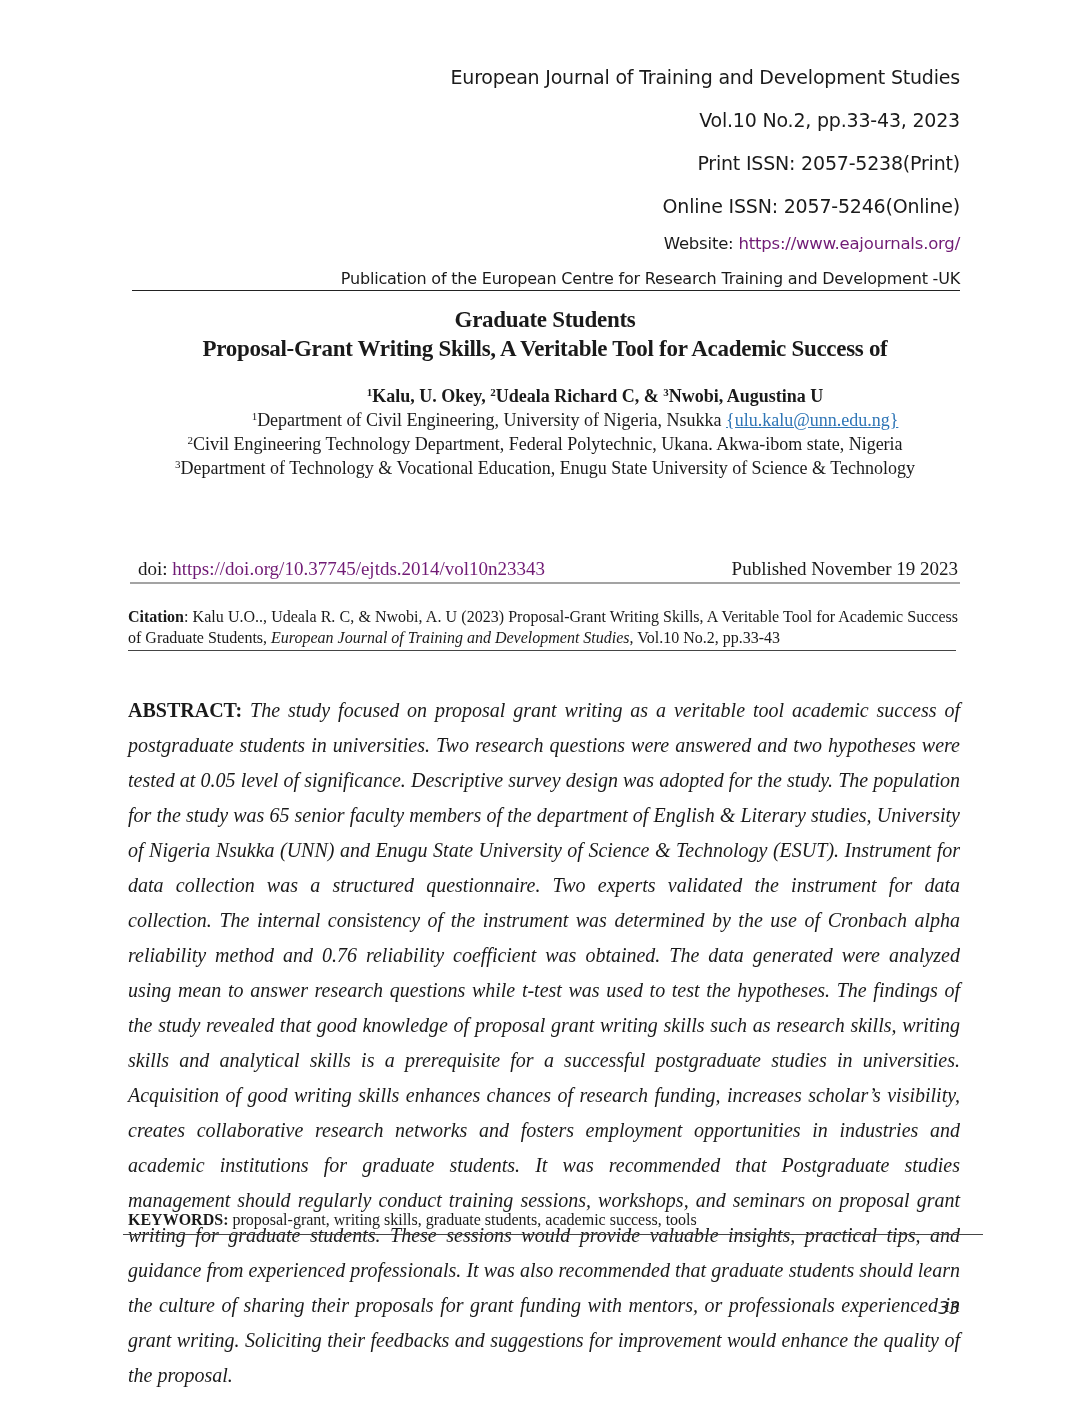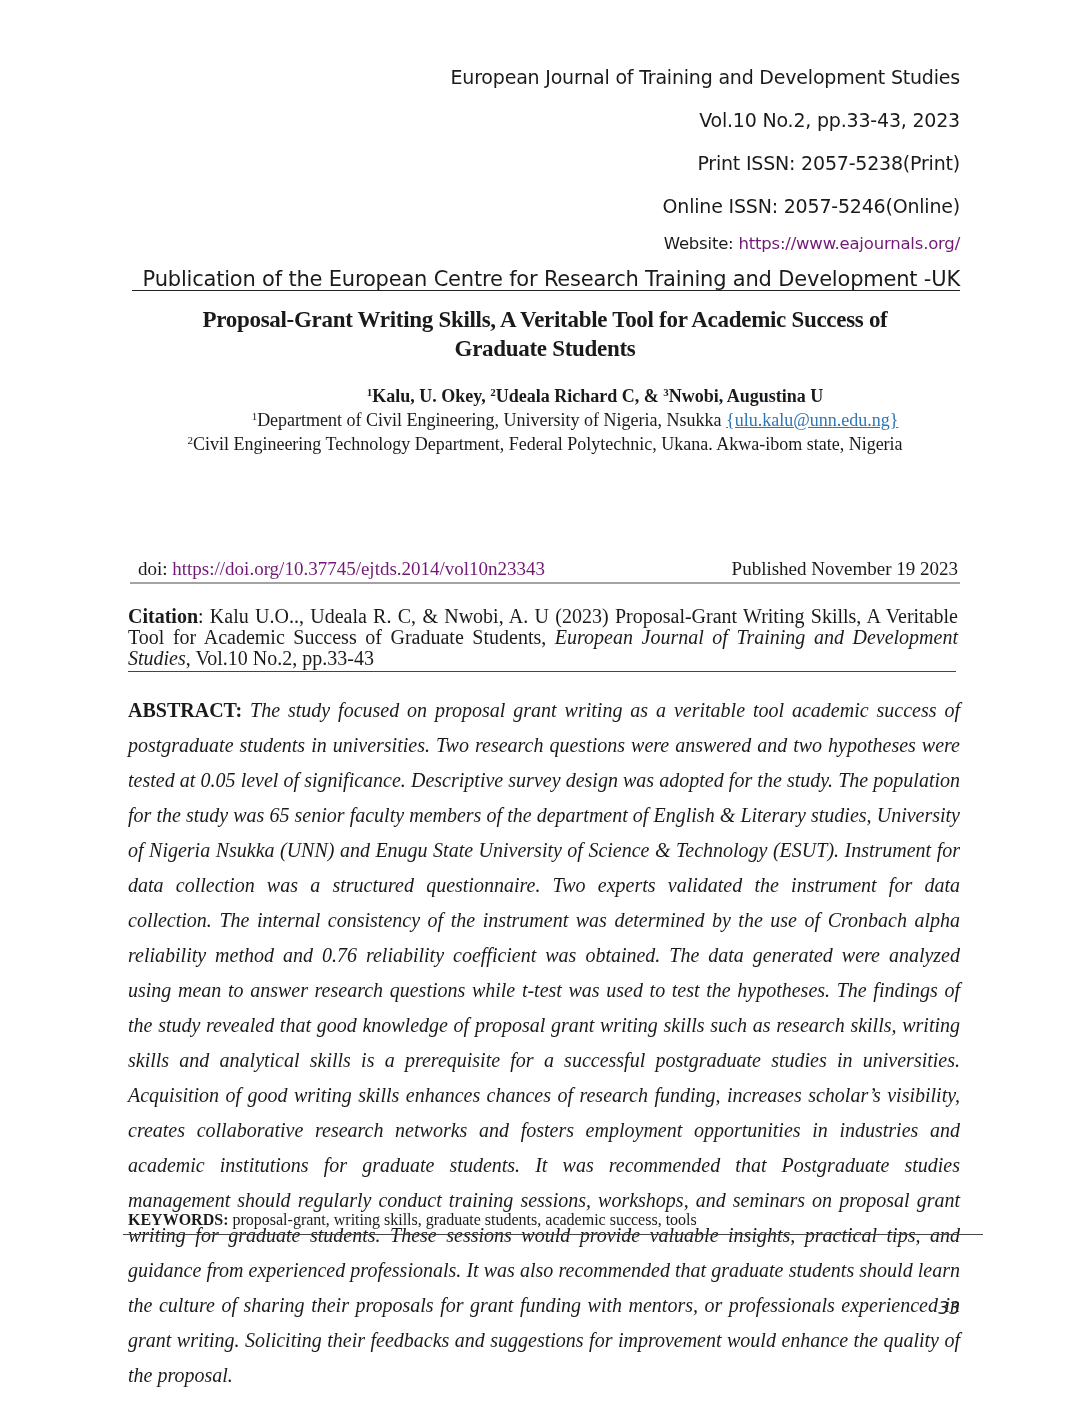--- a/index.html
+++ b/index.html
@@ -3,28 +3,28 @@
 <meta charset="utf-8">
 <style>
   html, body { margin: 0; padding: 0; background: #ffffff; }
   body { width: 1088px; height: 1408px; position: relative; overflow: hidden; color: #1a1a1a; }
   .sans { font-family: "DejaVu Sans", "Liberation Sans", sans-serif; }
   .serif { font-family: "Liberation Serif", "DejaVu Serif", serif; }
   .hdr { position: absolute; right: 128px; text-align: right; font-size: 19px; white-space: nowrap; letter-spacing: -0.2px; }
   .hdr.small { font-size: 16.5px; }
   a, .link { color: #701a75; text-decoration: none; }
   .link-u { color: #2e75b6; text-decoration: underline; }
-  .publine { position: absolute; left: 132px; width: 828px; top: 268px; border-bottom: 1.5px solid #222; text-align: right; font-size: 21px; line-height: 22px; white-space: nowrap; letter-spacing: -0.2px; }
+  .publine { position: absolute; left: 132px; width: 828px; top: 268px; border-bottom: 1.5px solid #222; text-align: right; font-size: 16px; line-height: 22px; white-space: nowrap; letter-spacing: -0.2px; }
   .title { position: absolute; left: 130px; width: 830px; top: 305px; text-align: center; font-weight: bold; font-size: 23px; line-height: 29px; letter-spacing: -0.3px; }
   .authors { position: absolute; left: 130px; width: 830px; top: 384px; text-align: center; font-size: 18px; line-height: 24px; font-family: Liberation Serif, serif; }
   .authors .names { font-weight: bold; padding-left: 100px; }
   .authors sup { font-size: 11px; vertical-align: 6px; line-height: 0; }
   .doi { position: absolute; left: 130px; width: 822px; top: 556px; border-bottom: 2px solid #a3a3a3; font-size: 19px; line-height: 26px; padding-left: 8px; }
   .doi .pub { position: absolute; right: 2px; top: 0; }
-  .citation { position: absolute; left: 128px; width: 830px; top: 606px; font-size: 20px; line-height: 21px; text-align: justify; }
+  .citation { position: absolute; left: 128px; width: 830px; top: 606px; font-size: 16px; line-height: 21px; text-align: justify; }
   .citation .rule { position: absolute; left: 0; right: 2px; bottom: -3px; border-bottom: 1.5px solid #444; }
   .abstract { position: absolute; left: 128px; width: 832px; top: 693px; font-size: 20px; line-height: 35px; text-align: justify; }
   .abstract .lbl { font-weight: bold; font-style: normal; }
   .abstract .body { font-style: italic; }
   .keywords { position: absolute; left: 123px; width: 855px; top: 1208px; font-size: 16px; line-height: 24px; border-bottom: 1.5px solid #444; padding-left: 5px; padding-bottom: 2px; }
   .keywords .lbl { font-weight: bold; }
   .pageno { position: absolute; right: 128px; top: 1298px; font-size: 17px; font-style: italic; }
 </style>
 </head>
 <body>
@@ -32,33 +32,36 @@
 <div class="hdr sans" style="top:66px;">European Journal of Training and Development Studies</div>
 <div class="hdr sans" style="top:109px;">Vol.10 No.2, pp.33-43, 2023</div>
 <div class="hdr sans" style="top:152px;text-align:right;">Print ISSN: 2057-5238(Print)</div>
 <div class="hdr sans" style="top:195px;">Online ISSN: 2057-5246(Online)</div>
 <div class="hdr small sans" style="top:234px;">
   <span>Website: </span><a class="link">https://www.eajournals.org/</a>
 </div>
 <div class="publine sans">Publication of the European Centre for Research Training and Development -UK</div>
 
 <div class="title serif">
+  <div>Graduate Students</div>
   <div>Proposal-Grant Writing Skills, A Veritable Tool for Academic Success of</div>
-  <div>Graduate Students</div>
 </div>
 
 <div class="authors serif">
   <div class="names">
     <sup>1</sup><span>Kalu, U. Okey, </span><sup>2</sup><span>Udeala Richard C, &amp; </span><sup>3</sup><span>Nwobi, Augustina U</span>
   </div>
   <div style="padding-left:60px;">
     <sup>1</sup><span>Department of Civil Engineering, University of Nigeria, Nsukka </span><a class="link-u">{ulu.kalu@unn.edu.ng}</a>
   </div>
   <div style="padding:0 20px;">
     <sup>2</sup><span>Civil Engineering Technology Department, Federal Polytechnic, Ukana. Akwa-ibom state, Nigeria</span>
+  </div>
+  <div style="padding:0 20px;">
+    <sup>3</sup><span>Department of Technology &amp; Vocational Education, Enugu State University of Science &amp; Technology</span>
   </div>
 </div>
 
 <div class="doi serif">
   <span>doi: </span><a class="link">https://doi.org/10.37745/ejtds.2014/vol10n23343</a>
   <span class="pub">Published November 19 2023</span>
 </div>
 
 <div class="citation serif">
   <b>Citation</b><span>: Kalu U.O.., Udeala R. C, &amp; Nwobi, A. U (2023) Proposal-Grant Writing Skills, A Veritable Tool for Academic Success of Graduate Students, </span><i>European Journal of Training and Development Studies</i><span>, Vol.10 No.2, pp.33-43</span>

